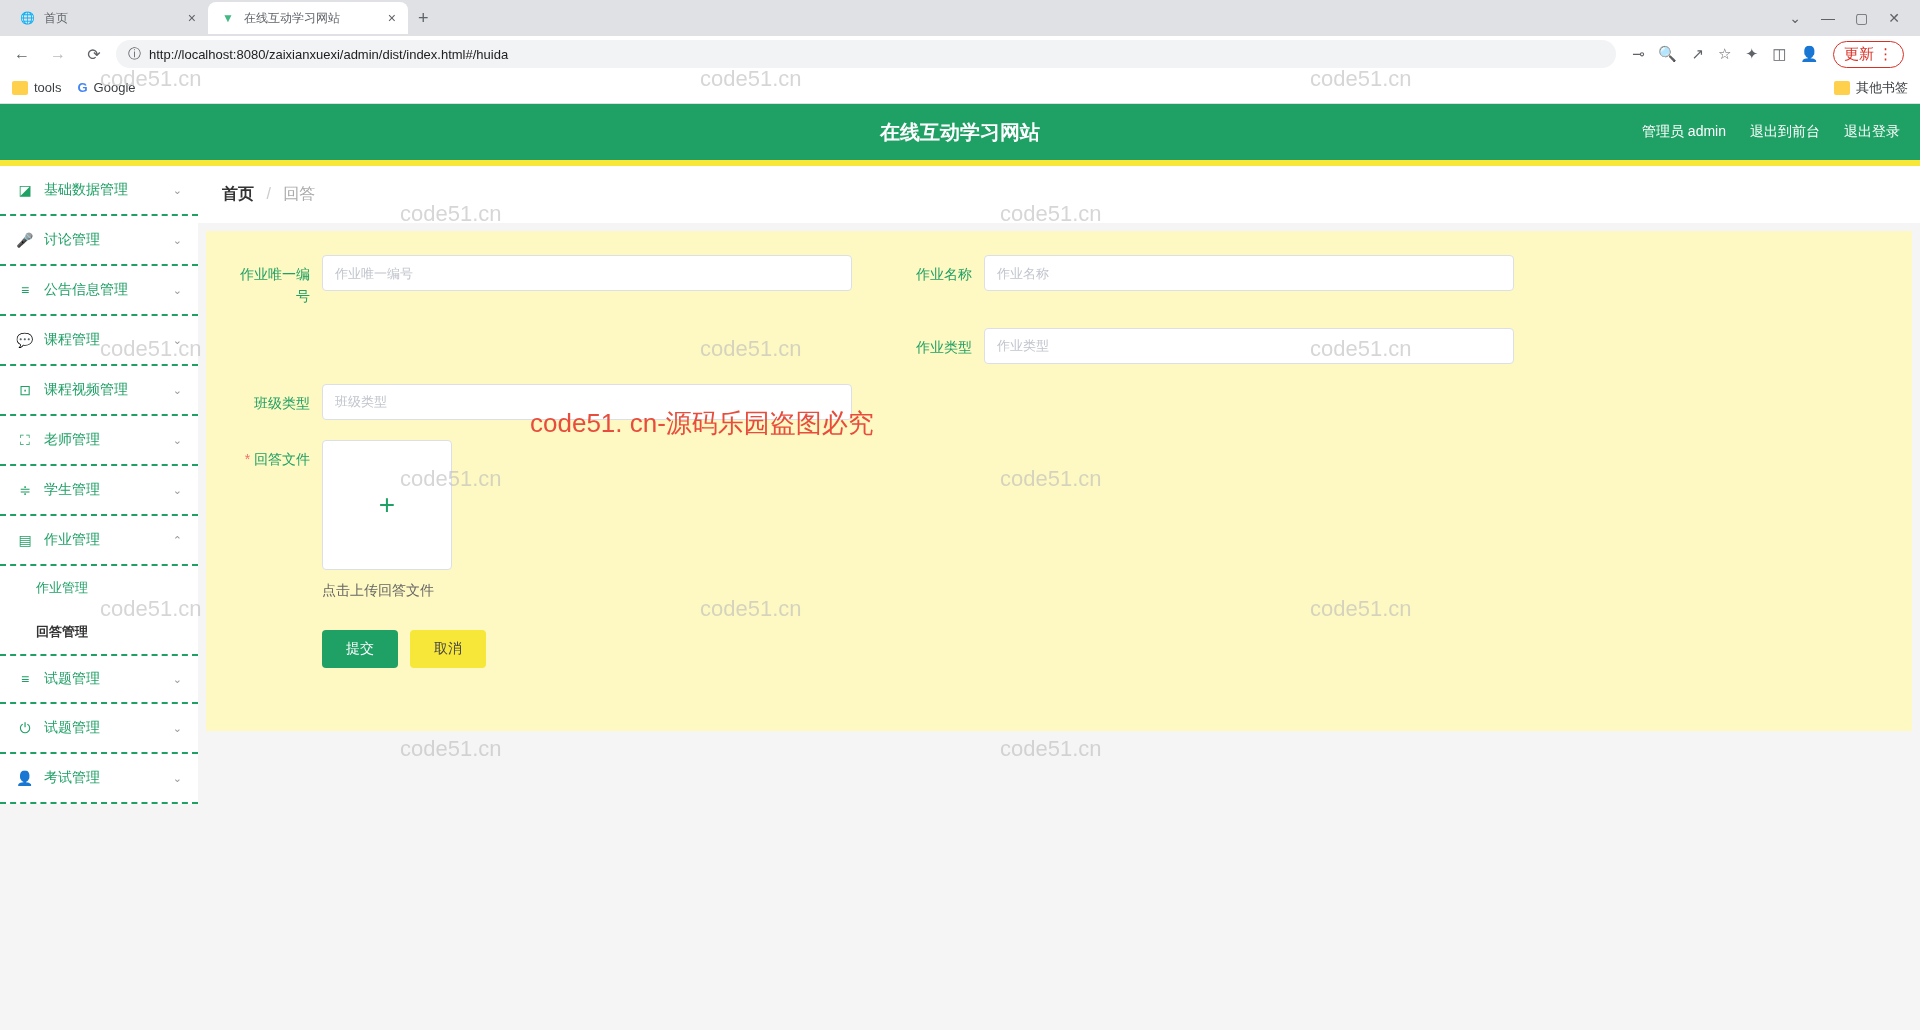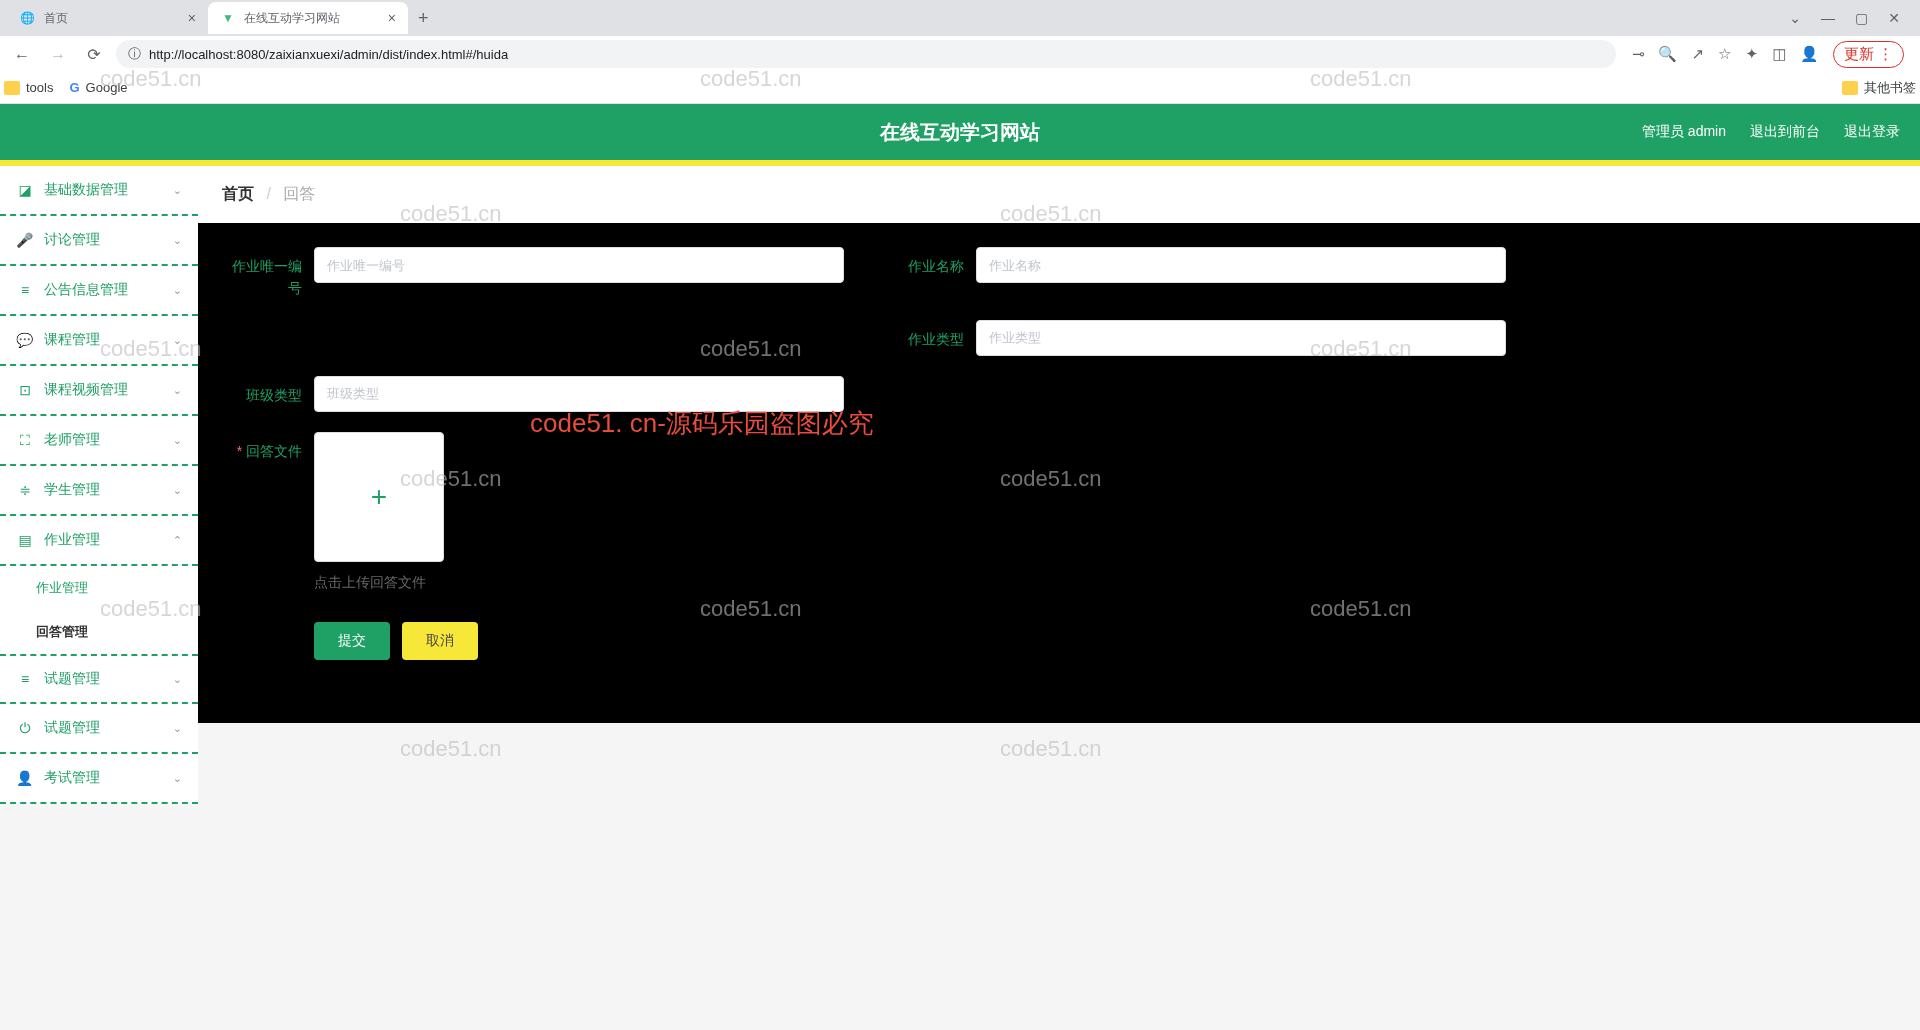--- a/index.html
+++ b/index.html
@@ -18,21 +18,21 @@
 
 .address-bar { display: flex; align-items: center; height: 36px; background: #fff; padding: 0 8px; gap: 8px; }
 .nav-btn { width: 28px; height: 28px; display: flex; align-items: center; justify-content: center; color: #5f6368; cursor: pointer; border-radius: 50%; }
 .nav-btn.disabled { color: #bbb; }
 .url-box { flex: 1; display: flex; align-items: center; height: 28px; background: #f1f3f4; border-radius: 14px; padding: 0 12px; font-size: 13px; color: #202124; gap: 8px; }
 .url-box .info-icon { color: #5f6368; }
 .toolbar-icons { display: flex; gap: 14px; align-items: center; color: #5f6368; padding: 0 8px; }
 .toolbar-icons span { cursor: pointer; font-size: 15px; }
 .update-btn { border: 1px solid #d93025; color: #d93025; padding: 3px 10px; border-radius: 14px; font-size: 12px; cursor: pointer; display: flex; align-items: center; gap: 4px; }
 
-.bookmarks-bar { display: flex; align-items: center; height: 32px; background: #fff; padding: 0 4px; gap: 16px; font-size: 13px; color: #3c4043; border-bottom: 1px solid #e0e0e0; }
+.bookmarks-bar { display: flex; align-items: center; height: 32px; background: #fff; padding: 0 12px; gap: 16px; font-size: 13px; color: #3c4043; border-bottom: 1px solid #e0e0e0; }
 .bookmark-item { display: flex; align-items: center; gap: 6px; cursor: pointer; }
 .bookmark-folder { width: 16px; height: 14px; background: #ffd04c; border-radius: 2px; }
 .other-bookmarks { margin-left: auto; }
 
 
 .app-header { height: 56px; background: #1fa065; display: flex; align-items: center; justify-content: center; position: relative; }
 .app-title { color: #fff; font-size: 20px; font-weight: bold; }
 .header-actions { position: absolute; right: 20px; display: flex; gap: 24px; color: #fff; font-size: 14px; }
 .header-actions span { cursor: pointer; }
 .yellow-strip { height: 6px; background: #f7e738; }
@@ -45,21 +45,21 @@
 .menu-item .chevron { margin-left: auto; font-size: 11px; color: #999; }
 .submenu-item { display: flex; align-items: center; height: 44px; padding: 0 16px 0 36px; color: #1fa065; font-size: 13px; cursor: pointer; }
 .submenu-item.active { color: #333; font-weight: 700; }
 
 
 .content { flex: 1; padding: 0; }
 .breadcrumb { padding: 18px 24px; font-size: 16px; color: #333; background: #fff; }
 .breadcrumb .sep { color: #ccc; margin: 0 8px; }
 .breadcrumb .current { color: #aaa; }
 
-.form-panel { background: #000000; margin: 0; padding: 24px 24px 40px 24px; min-height: 500px; position: relative; }
+.form-panel { background: #fef9c3; margin: 8px; padding: 24px 24px 40px 24px; min-height: 500px; position: relative; }
 .form-row { display: flex; gap: 40px; margin-bottom: 20px; }
 .form-group { display: flex; align-items: flex-start; }
 .form-label { width: 80px; text-align: right; color: #1fa065; font-size: 14px; padding-top: 8px; margin-right: 12px; line-height: 1.6; }
 .form-label.required::before { content: "* "; color: #f56c6c; }
 .form-input { height: 36px; border: 1px solid #dcdfe6; border-radius: 4px; padding: 0 12px; font-size: 13px; color: #606266; background: #fff; outline: none; }
 .form-input::placeholder { color: #c0c4cc; }
 .input-wide { width: 530px; }
 .input-right { width: 530px; }
 
 .upload-box { width: 130px; height: 130px; border: 1px solid #dcdfe6; background: #fff; display: flex; align-items: center; justify-content: center; cursor: pointer; border-radius: 4px; }

